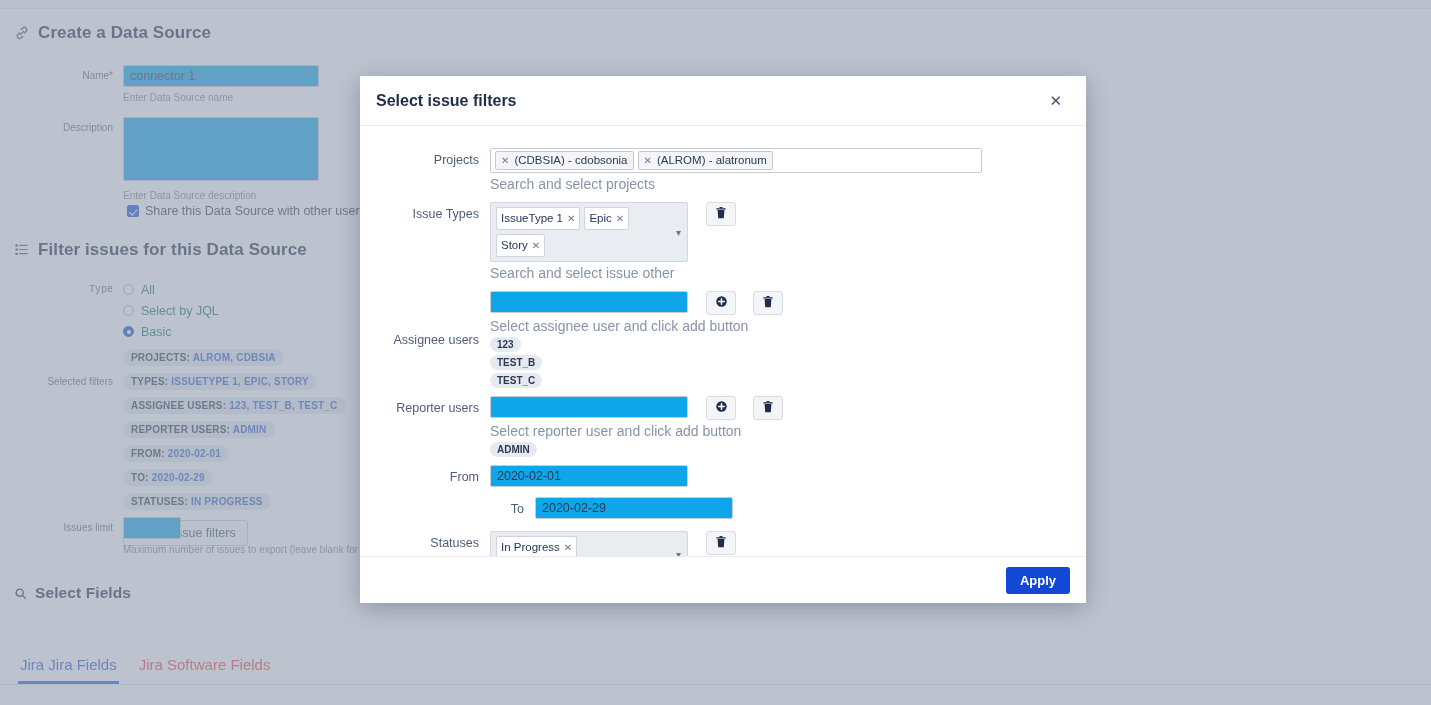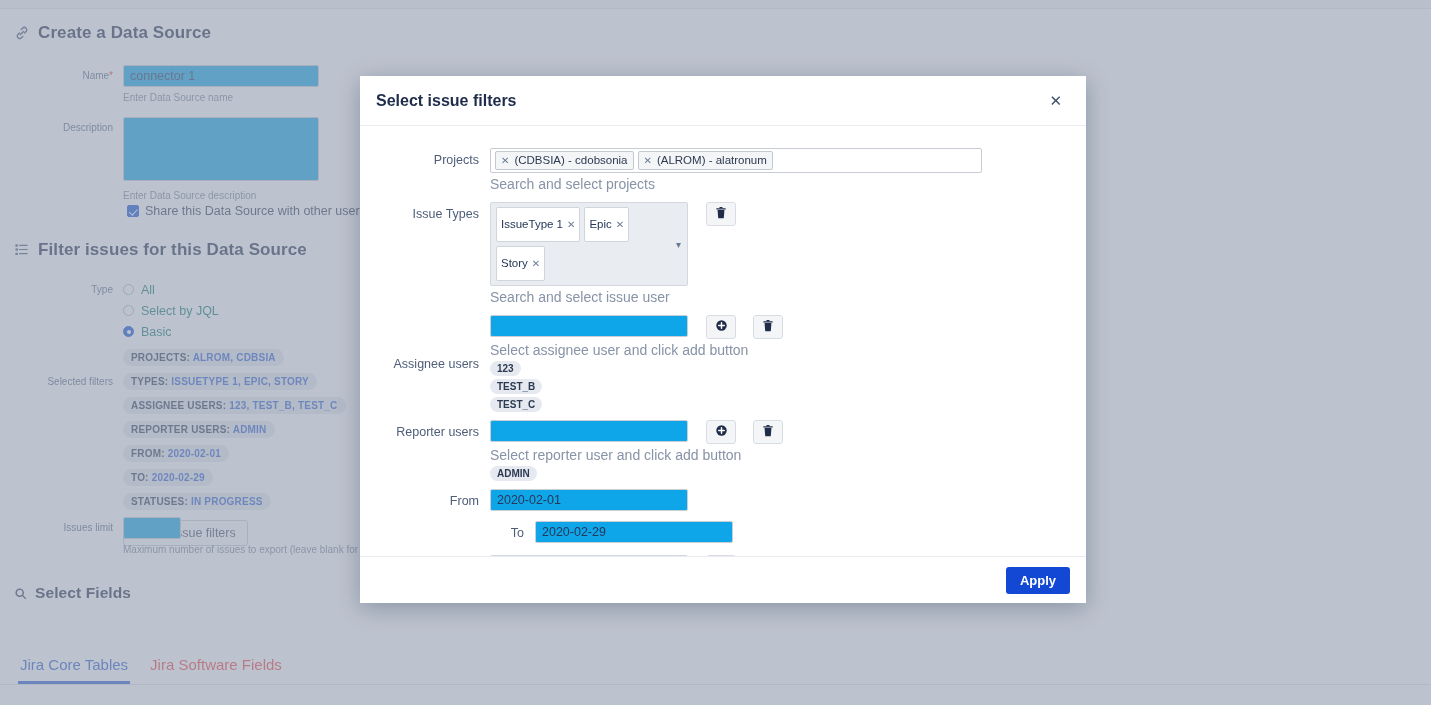--- a/index.html
+++ b/index.html
@@ -150,21 +150,21 @@
   }
   .token .x { color:#6b7b95; font-size:10px; cursor:pointer; }
 
   .ms-box {
     background:#e9ecf1; border:1px solid #d3d8e0; border-radius:2px;
     width:198px; min-height:46px; padding:4px 18px 4px 5px; position:relative;
     display:flex; flex-wrap:wrap; gap:4px; align-content:flex-start;
   }
   .ms-token {
     background:#fff; border:1px solid #d0d5dd; border-radius:2px;
-    font-size:11.5px; color:#253858; padding:9px 4px; line-height:15px;
+    font-size:11.5px; color:#253858; padding:3px 4px; line-height:15px;
     display:inline-flex; gap:4px; align-items:flex-end;
   }
   .ms-token .x { color:#6b7b95; font-size:10px; cursor:pointer; }
   .ms-caret {
     position:absolute; right:6px; top:50%; transform:translateY(-50%);
     color:#6b7b95; font-size:10px; pointer-events:none;
   }
 
   .icon-btn {
     width:30px; height:24px; border:1px solid #d9dde3; border-radius:3px;
@@ -226,21 +226,21 @@
       <span class="ico">
         <svg width="15" height="15" viewBox="0 0 16 16" fill="none" stroke="#44546f" stroke-width="1.3" stroke-linecap="round">
           <path d="M6 3.5h8M6 8h8M6 12.5h8"></path>
           <path d="M2 3h1.6M2 4.3h1.6M2.2 7.4l1.6 1.2M2.2 8.6l1.6-1.2M2 12h1.6M2 13.3h1.6"></path>
         </svg>
       </span>
       <span>Filter issues for this Data Source</span>
     </div>
 
     <div class="form-row" style="position:absolute; left:0; top:272px;">
-      <div class="form-label" style="line-height:17px;">Type</div>
+      <div class="form-label" style="line-height:17px;font-family:Liberation Mono, monospace;">Type</div>
       <div>
         <div class="radio-line">
           <span class="radio"></span>
           <span>All</span>
         </div>
         <div class="radio-line">
           <span class="radio"></span>
           <span>Select by JQL</span>
         </div>
         <div class="radio-line">
@@ -268,21 +268,21 @@
         <svg width="13" height="13" viewBox="0 0 16 16" fill="none" stroke="#22304d" stroke-width="1.7" stroke-linecap="round">
           <circle cx="7" cy="7" r="4.4"></circle>
             <path d="M10.3 10.3 14 14"></path>
         </svg>
       </span>
       <span style="font-size:15.5px;">Select Fields</span>
     </div>
 
 
     <div class="tabs" style="position:absolute; left:0; top:643px; width:1431px;">
-      <div class="tab active">Jira Core Tables</div>
+      <div class="tab active">Jira Jira Fields</div>
       <div class="tab">Jira Software Fields</div>
     </div>
 
     <div style="position:absolute; left:135px; top:695px; display:flex; align-items:center; gap:7px;">
 
       <span style="font-size:12.5px; font-weight:700; color:#253858;">Select All Tables</span>
     </div>
 
   </div>
 </div>
@@ -337,21 +337,21 @@
           <div class="icon-btn" style="margin-left:10px;">
             <span>
               <svg width="12" height="13" viewBox="0 0 14 15" fill="#1f2d4a">
                 <rect x="1.5" y="2.6" width="11" height="1.5" rx=".4"></rect>
                 <rect x="5.2" y="1" width="3.6" height="1.6" rx=".4"></rect>
                 <path d="M3 4.6h8l-.7 9.1a.7.7 0 0 1-.7.6H4.4a.7.7 0 0 1-.7-.6L3 4.6z"></path>
               </svg>
             </span>
           </div>
         </div>
-        <div class="m-hint">Search and select issue user</div>
+        <div class="m-hint">Search and select issue other</div>
       </div>
     </div>
 
     <div class="m-row" style="margin-bottom:8px;align-items:center;">
       <div class="m-label">Assignee users</div>
       <div>
         <div class="m-ctl">
           <input class="inp" style="width: 198px;">
           <div class="icon-btn" style="margin-left:10px;">
             <span>

